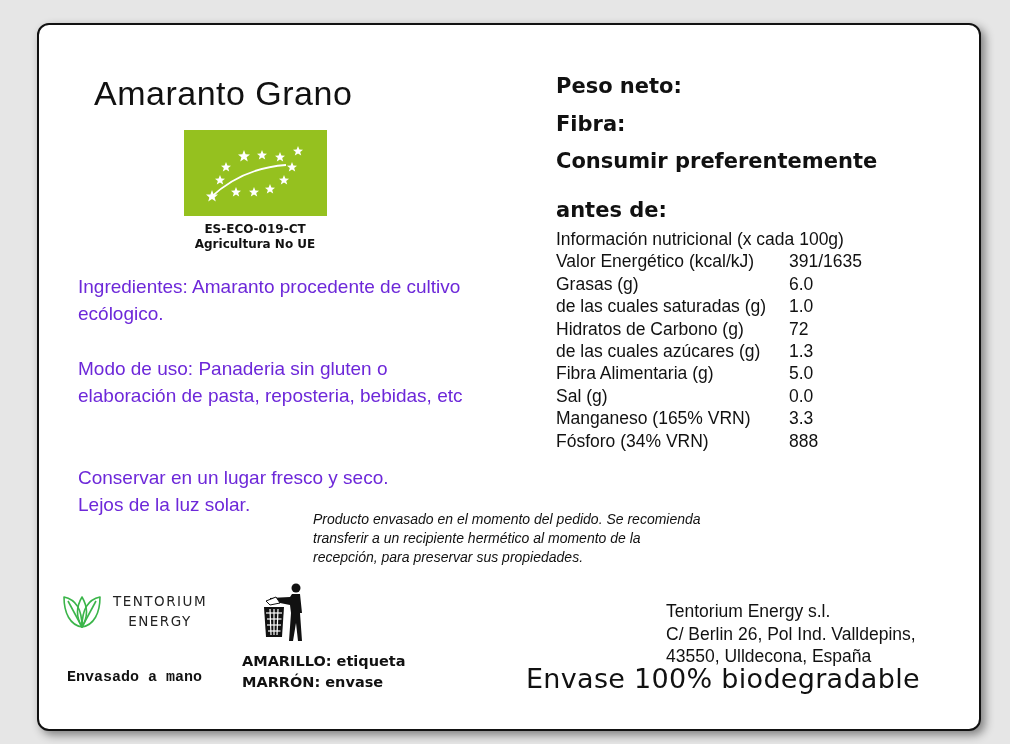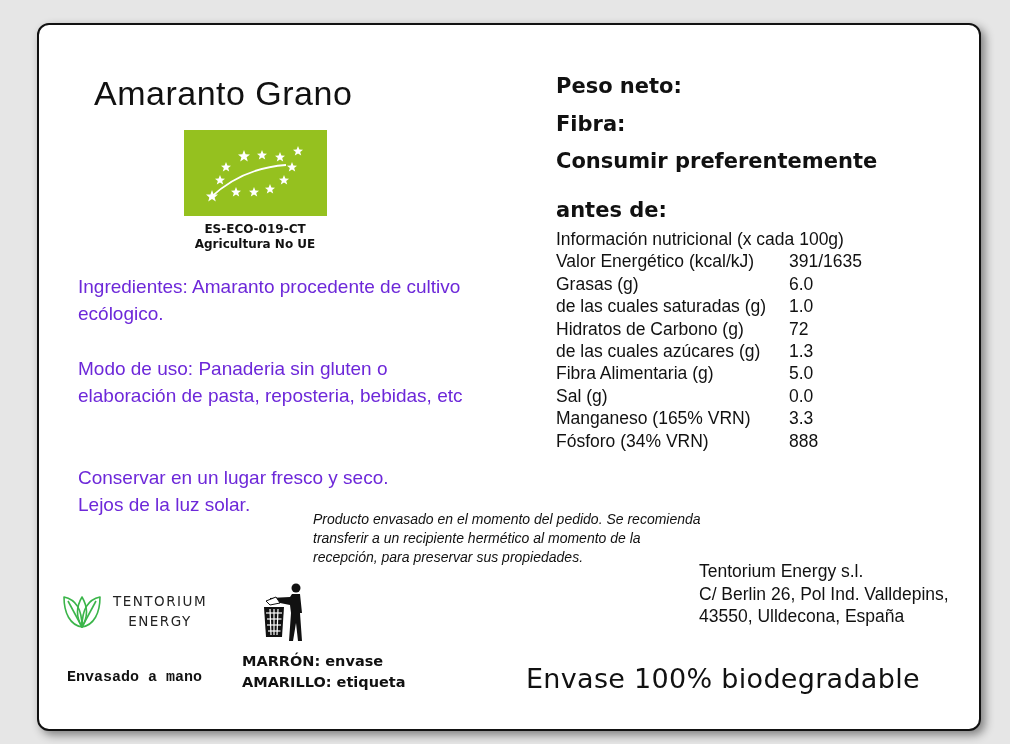--- a/index.html
+++ b/index.html
@@ -74,22 +74,22 @@
       left: 242px; top: 651px;
       font-family: "DejaVu Sans", sans-serif;
       font-weight: bold; font-size: 14.5px; line-height: 21px;
     }
     .hand {
       left: 67px; top: 669px;
       font-family: Liberation Mono, monospace;
       font-weight: bold; font-size: 15px;
     }
     .company {
-      left: 666px; top: 560px;
-      font-size: 17.5px; line-height: 22.5px; margin-left: 33px;
+      left: 666px; top: 600px;
+      font-size: 17.5px; line-height: 22.5px;
     }
     .bio {
       left: 526px; top: 663px;
       font-family: "DejaVu Sans", sans-serif;
       font-weight: normal; font-size: 27px; letter-spacing: 0.3px;
     }
   </style>
 </head>
 <body>
 
@@ -204,22 +204,22 @@
       <line x1="5" y1="42" x2="19" y2="42"></line>
       <line x1="6" y1="48" x2="18.5" y2="48"></line>
       <line x1="8" y1="26" x2="9" y2="52"></line>
       <line x1="12" y1="26" x2="12" y2="52"></line>
       <line x1="16" y1="26" x2="15" y2="52"></line>
     </g>
   </svg>
 </div>
 
 <div class="abs recycle">
+  <div>AMARILLO: etiqueta</div>
   <div>MARRÓN: envase</div>
-  <div>AMARILLO: etiqueta</div>
 </div>
 
 <div class="abs hand">Envasado a mano</div>
 
 <div class="abs company">
   <div>Tentorium Energy s.l.</div>
   <div>C/ Berlin 26, Pol Ind. Valldepins,</div>
   <div>43550, Ulldecona, España</div>
 </div>
 

